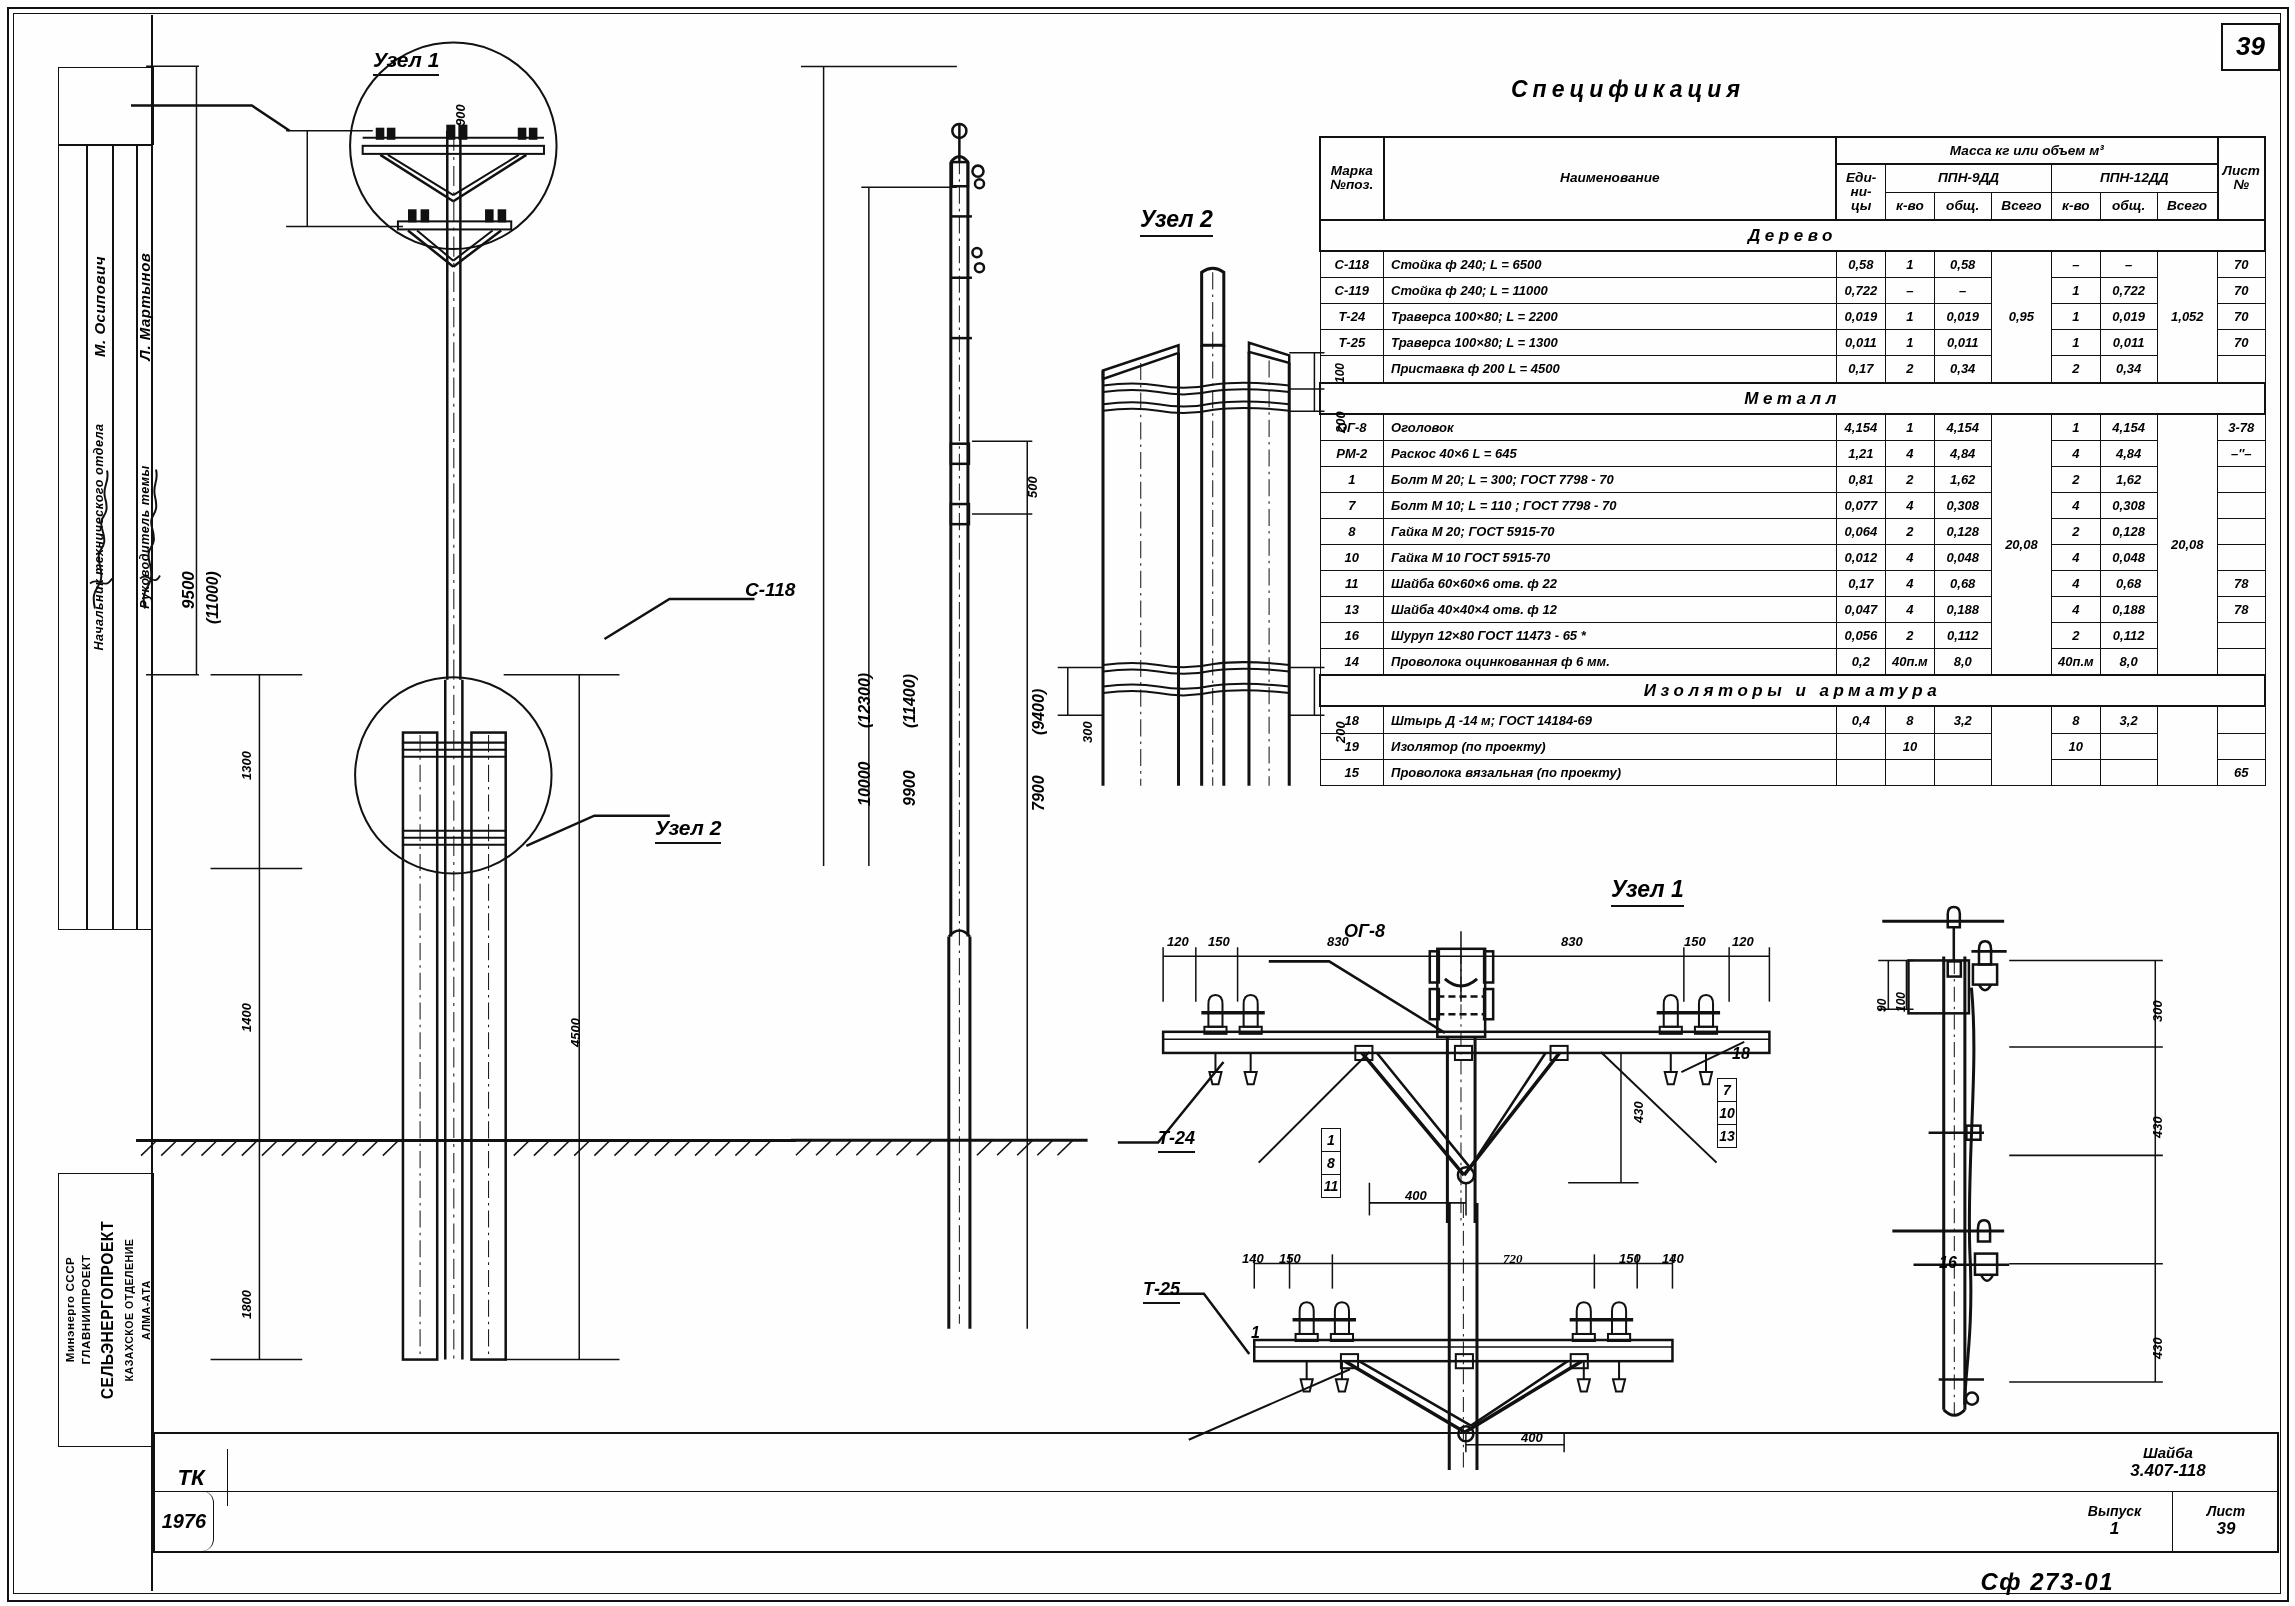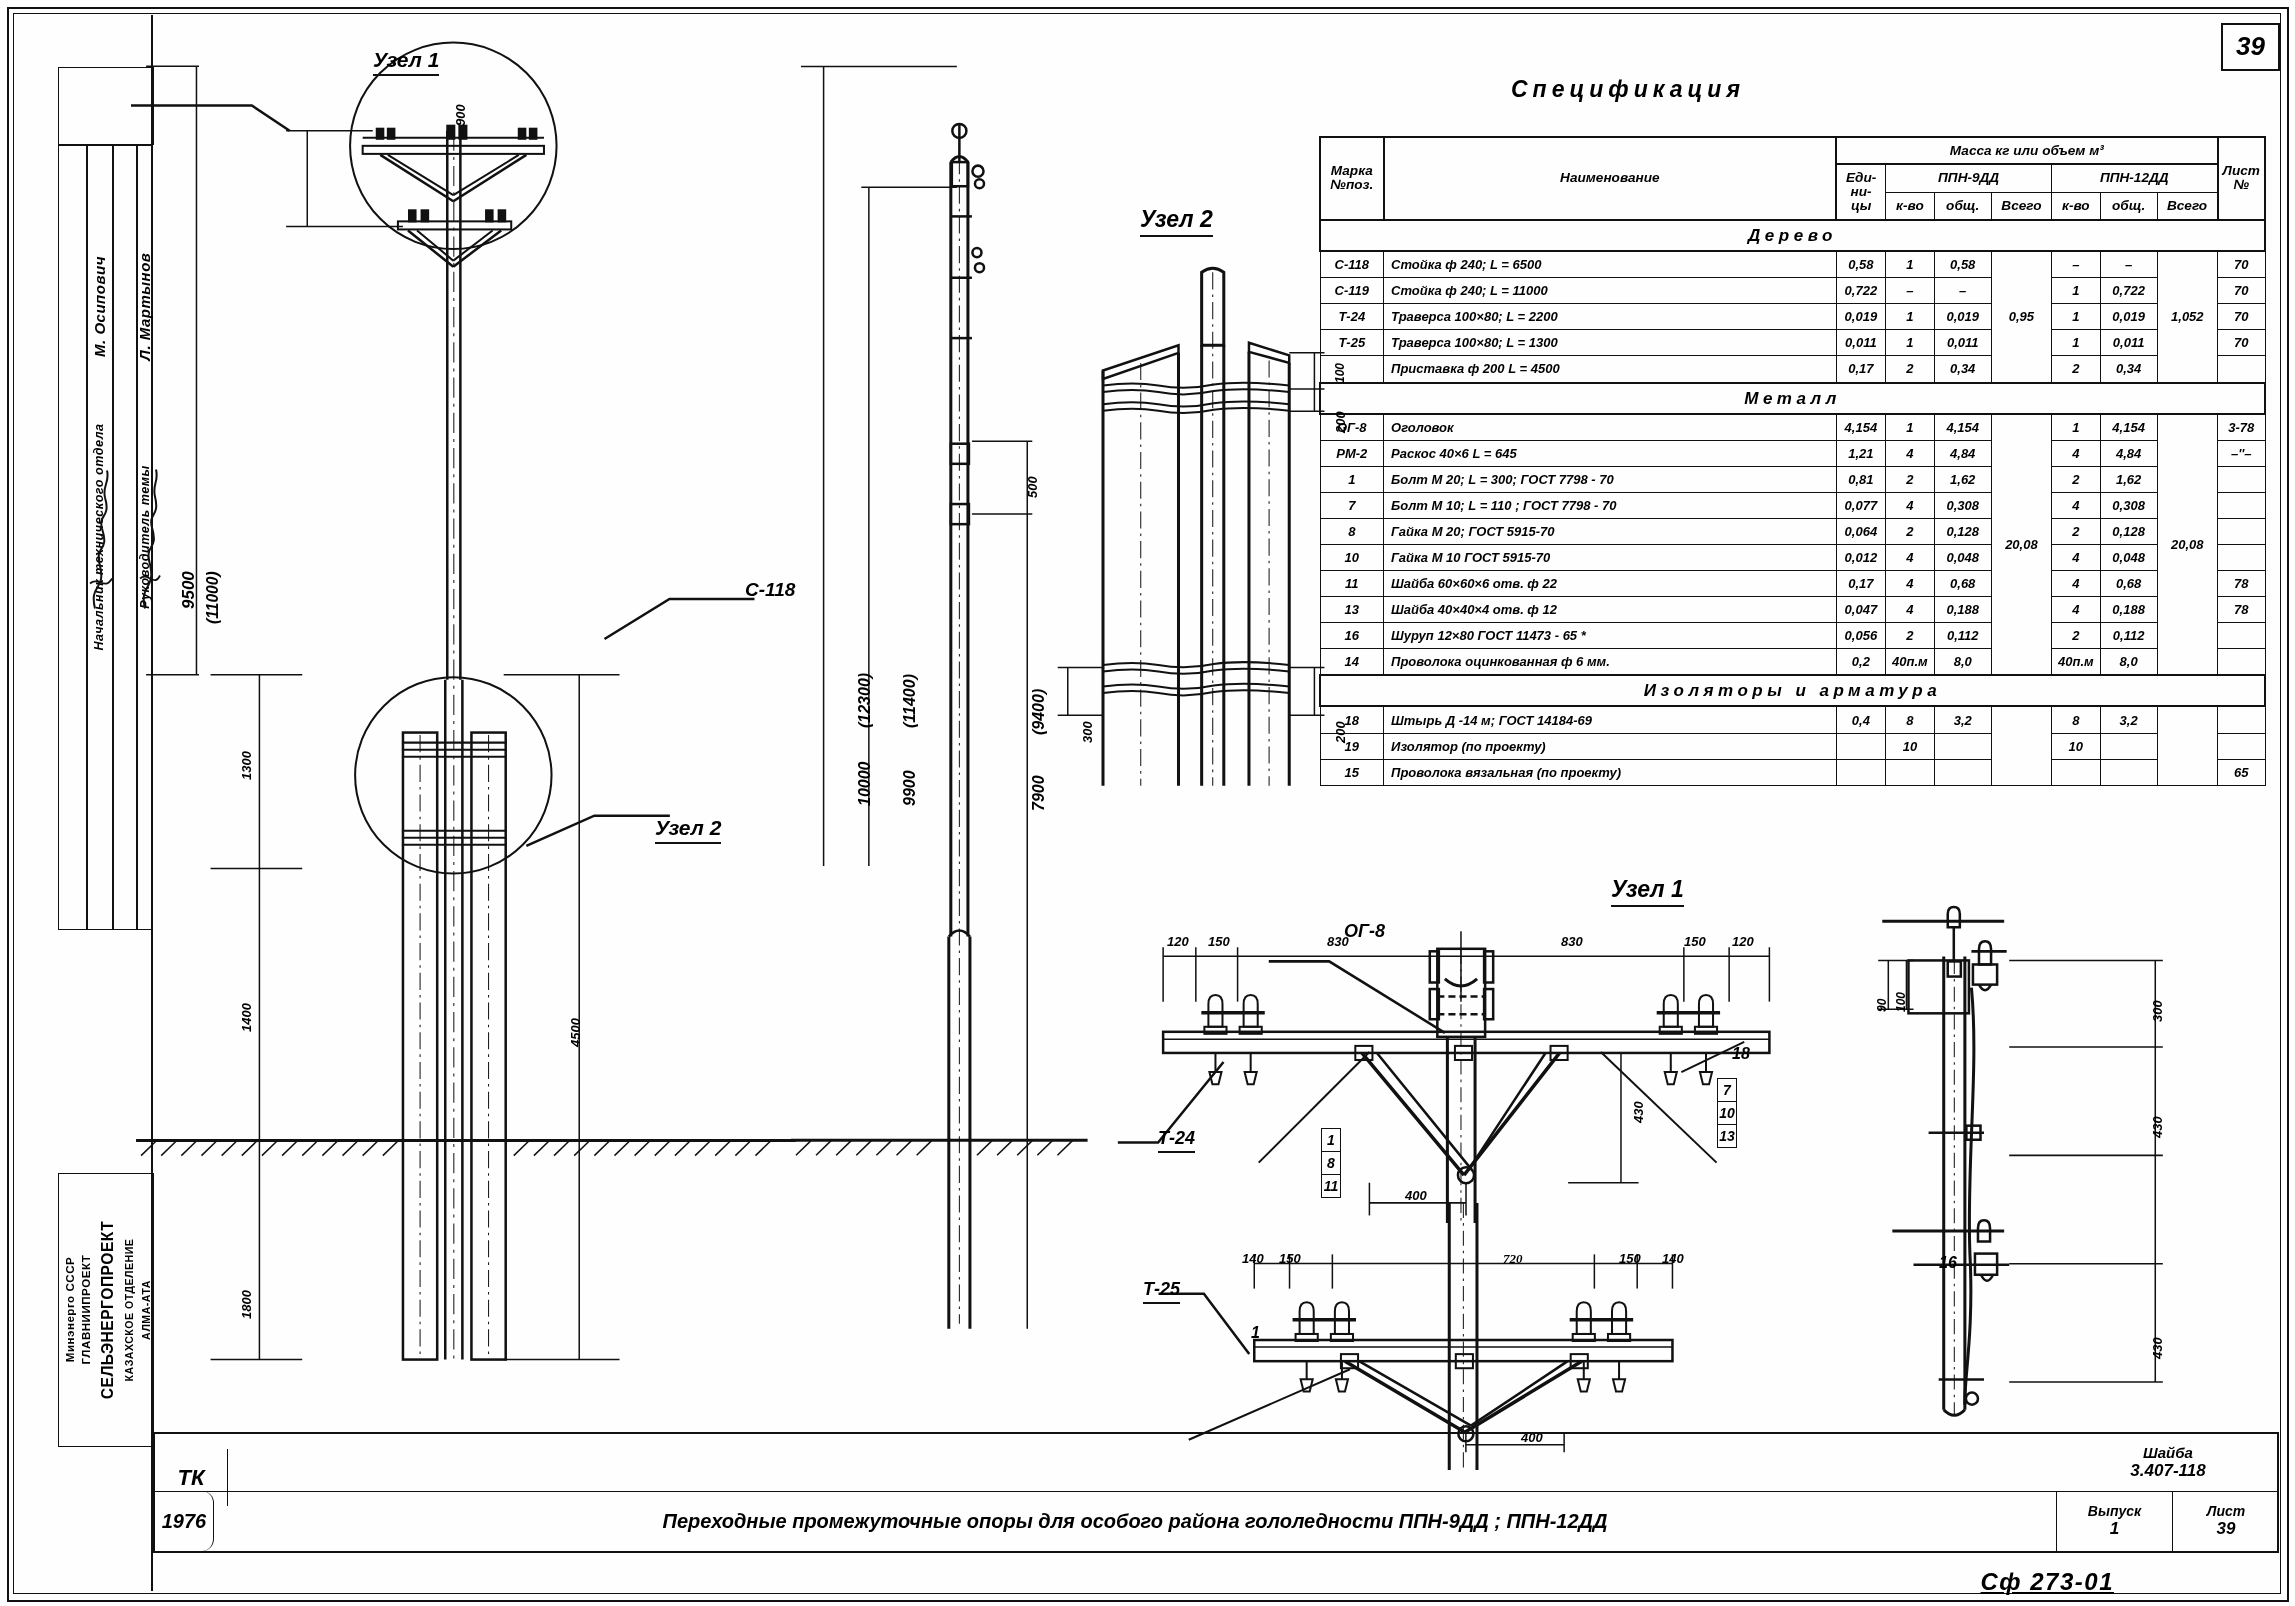--- a/index.html
+++ b/index.html
@@ -50,21 +50,21 @@
   .spec .hdr{font-size:13.6px;white-space:normal;line-height:1.05;}
   .spec .thick{border-width:2px;}
   .spec-title{position:absolute;left:1511px;top:76px;font-size:23px;font-weight:bold;font-style:italic;letter-spacing:5px;}
   .sheetno{position:absolute;right:15px;top:22.7px;width:55px;height:44px;border:2px solid #111;display:flex;align-items:center;justify-content:center;font-size:26px;font-weight:bold;font-style:italic;}
 
   
   .lbl{position:absolute;font-style:italic;font-weight:bold;white-space:nowrap;}
   .lbl-u{border-bottom:2px solid #111;padding-bottom:1.5px;}
   .dim{position:absolute;font-style:italic;font-weight:bold;white-space:nowrap;font-size:13px;}
   svg{position:absolute;overflow:visible;}
-  .fcode{position:absolute;right:181px;bottom:11px;font-size:24px;font-style:italic;font-weight:bold;letter-spacing:1.5px;text-decoration:underline;}
+  .fcode{position:absolute;right:181px;bottom:11px;font-size:24px;font-style:italic;font-weight:bold;letter-spacing:1.5px;}
 </style>
 </head>
 <body>
 
 <div class="sheet">
   <div class="frame-outer"></div>
   <div class="frame-inner"></div>
 
   <div class="sidebar">
 
@@ -833,23 +833,20 @@
   <div class="titleblock">
     <div class="tb-div" style="top:57px;"></div>
 
     <div class="tb-cell" style="left:0;top:15px;width:73px;height:57px;">
       <span class="tb-text" style="font-size:22px;">ТК</span>
     </div>
     <div class="tb-cell" style="left:0;top:57px;width:59px;height:60px;border-radius:12px;">
       <span class="tb-text" style="font-size:20px;">1976</span>
     </div>
 
-    <div class="tb-cell" style="left:59px;top:57px;width:1843px;height:60px;border-right:1.5px solid #111;">
-      <span class="tb-text" style="font-size:20px;">Переходные  промежуточные  опоры  для  особого  района  гололедности  ППН-9ДД ; ППН-12ДД</span>
-    </div>
 
     <div class="tb-cell" style="left:1902px;top:0;width:222px;height:57px;border-right:none;flex-direction:column;">
       <span class="tb-text" style="font-size:15px;">Шайба</span>
       <span class="tb-text" style="font-size:17px;">3.407-118</span>
     </div>
 
     <div class="tb-cell" style="left:1902px;top:57px;width:116px;height:60px;flex-direction:column;">
       <span class="tb-text" style="font-size:14px;">Выпуск</span>
       <span class="tb-text" style="font-size:17px;">1</span>
     </div>

